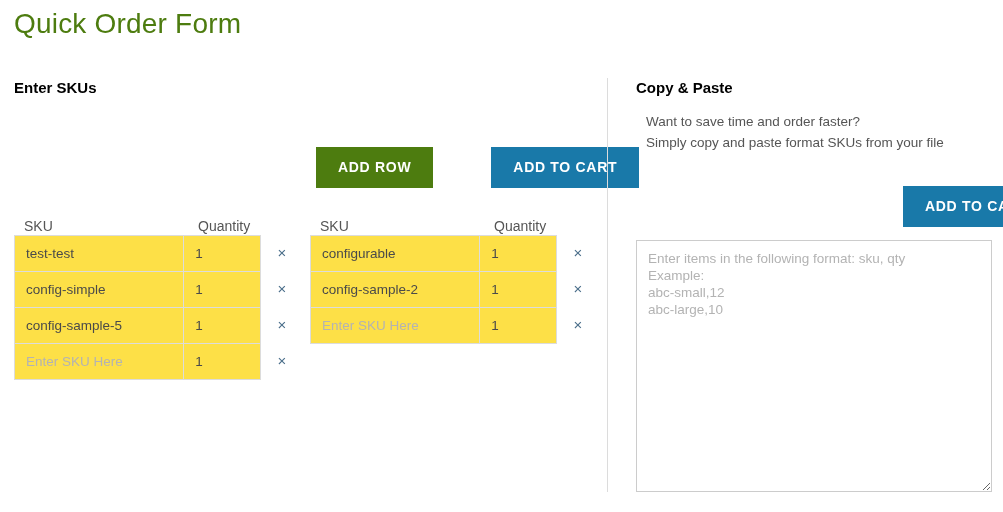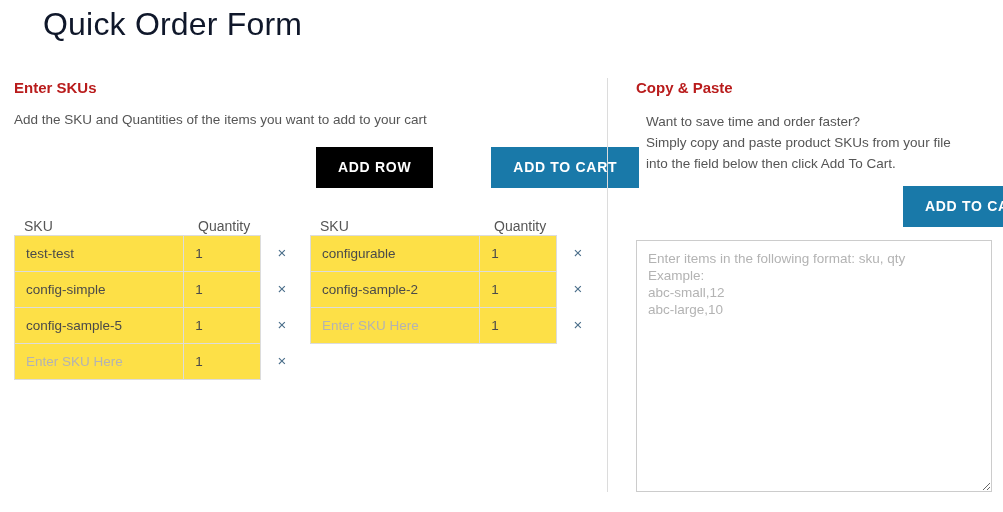--- a/index.html
+++ b/index.html
@@ -16,41 +16,40 @@
     font-family: "Liberation Sans", sans-serif;
     color: #41362f;
     overflow: hidden;
   }
 
   
   #page-title {
     position: absolute;
     left: 14px;
     top: 6px;
-    font-size: 32px;
+    font-size: 28px;
     font-weight: 300;
     letter-spacing: 0.2px;
-    color: #0f172a;
+    color: #4d7c0f;
     line-height: 36px;
     white-space: nowrap;
-    margin-left: 29px;
   }
 
   
   #left-panel {
     position: absolute;
     left: 14px;
     top: 78px;
     width: 580px;
     height: 420px;
   }
   .section-heading {
     font-size: 15px;
     font-weight: bold;
-    color: #b91c1c;
+    color: #000000;
     line-height: 20px;
     margin: 0 0 0 0;
     white-space: nowrap;
   }
   #left-desc {
     font-size: 13.5px;
     color: #555555;
     line-height: 18px;
     margin-top: 13px;
     white-space: nowrap;
@@ -73,21 +72,21 @@
     letter-spacing: 0.7px;
     text-transform: uppercase;
     height: 41px;
     padding: 0 22px;
     cursor: pointer;
     line-height: 41px;
     text-align: center;
     white-space: nowrap;
     display: inline-block;
   }
-  .btn-dark { background: #000000; }
+  .btn-dark { background: #4d7c0f; }
   .btn-blue { background: #1979a9; margin-left: 48px; }
 
   
   .sku-table {
     position: absolute;
     top: 131px;
   }
   #sku-table-1 { left: 0px;   width: 286px; }
   #sku-table-2 { left: 296px; width: 286px; }
 
@@ -205,21 +204,20 @@
   #paste-area::placeholder { color: #b3b3b3; opacity: 1; }
 </style>
 </head>
 <body>
 
 <div id="page-title">Quick Order Form</div>
 
 <div id="left-panel">
 
   <div class="section-heading">Enter SKUs</div>
-  <div id="left-desc">Add the SKU and Quantities of the items you want to add to your cart</div>
 
   <div id="button-row">
     <button class="btn btn-dark">ADD ROW</button>
     <button class="btn btn-blue">ADD TO CART</button>
   </div>
 
   <div class="sku-table" id="sku-table-1">
     <div class="table-head">
       <div class="th th-sku">SKU</div>
       <div class="th th-qty">Quantity</div>
@@ -312,22 +310,21 @@
 </div>
 
 <div id="divider"></div>
 
 <div id="right-panel">
 
   <div class="section-heading">Copy &amp; Paste</div>
 
   <div id="right-desc">
     <div>Want to save time and order faster?</div>
-    <div>Simply copy and paste product SKUs from your file</div>
-    <div>into the field below then click Add To Cart.</div>
+    <div>Simply copy and paste format SKUs from your file</div>
   </div>
 
   <div id="paste-cart-wrap">
     <button class="btn btn-blue">ADD TO CART</button>
   </div>
 
   <textarea id="paste-area" placeholder="Enter items in the following format: sku, qty
 Example:
 abc-small,12
 abc-large,10" style=""></textarea>

